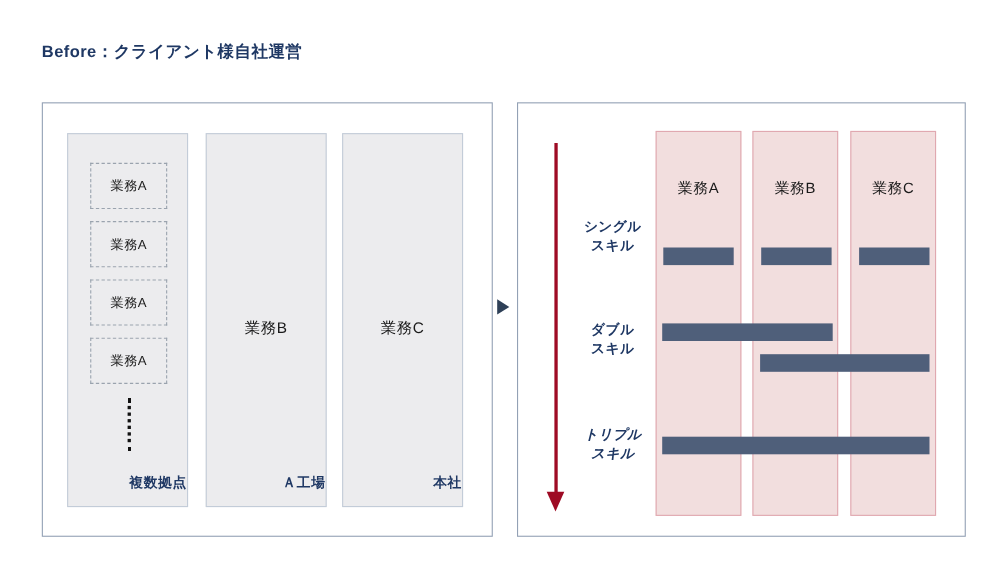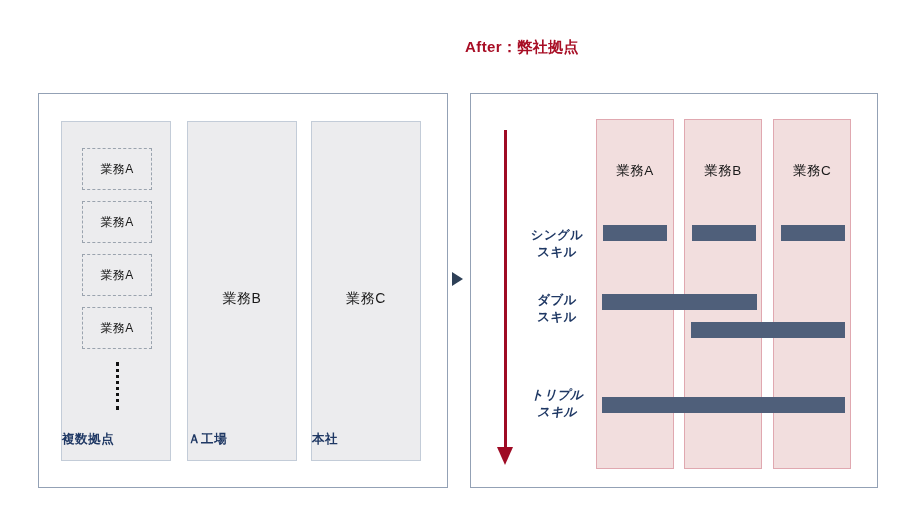--- a/index.html
+++ b/index.html
@@ -92,21 +92,21 @@
     font-size: 14px;
     color: #1a1a1a;
     letter-spacing: 0.6px;
   }
 
   .col-bottom-label {
     position: absolute;
     left: 0;
     bottom: 12px;
     width: 100%;
-    text-align: left;
+    text-align: right;
     font-size: 12.5px;
     font-weight: bold;
     color: #1F3864;
     letter-spacing: 0.6px;
   }
 
   
   #skill-arrow-line {
     position: absolute;
     left: 33px;
@@ -130,21 +130,21 @@
     position: absolute;
     left: 44px;
     width: 84px;
     text-align: center;
     font-size: 12.5px;
     font-weight: bold;
     color: #1F3864;
     line-height: 1.35;
     letter-spacing: 0.3px;
   }
-  #skill-label-0 { top: 133px; }
+  #skill-label-0 { top: 104px; }
   #skill-label-1 { top: 198px; font-family: Liberation Serif, serif; }
   #skill-label-2 { top: 293px; font-style: italic; }
 
   
   .after-col {
     position: absolute;
     top: 25px;
     width: 78px;
     height: 350px;
     background: #F2DEDE;
@@ -176,21 +176,21 @@
   #bar-single-c { left: 310px; top: 131px; width: 64px; }
   #bar-double-ab { left: 131px; top: 200px; width: 155px; }
   #bar-double-bc { left: 220px; top: 228px; width: 154px; }
   #bar-triple    { left: 131px; top: 303px; width: 243px; }
 </style>
 </head>
 <body>
 
 <div id="root">
 
-  <div class="heading" id="after-heading">After：弊社拠点</div>
+  <div class="heading" id="before-heading">Before：クライアント様自社運営</div>
 
   <div class="panel" id="before-panel">
 
     <div class="before-col" id="before-col-0">
       <div class="dashed-task" id="task-0">業務A</div>
       <div class="dashed-task" id="task-1">業務A</div>
       <div class="dashed-task" id="task-2">業務A</div>
       <div class="dashed-task" id="task-3">業務A</div>
       <div id="vertical-dots"></div>
       <div class="col-bottom-label">複数拠点</div>

